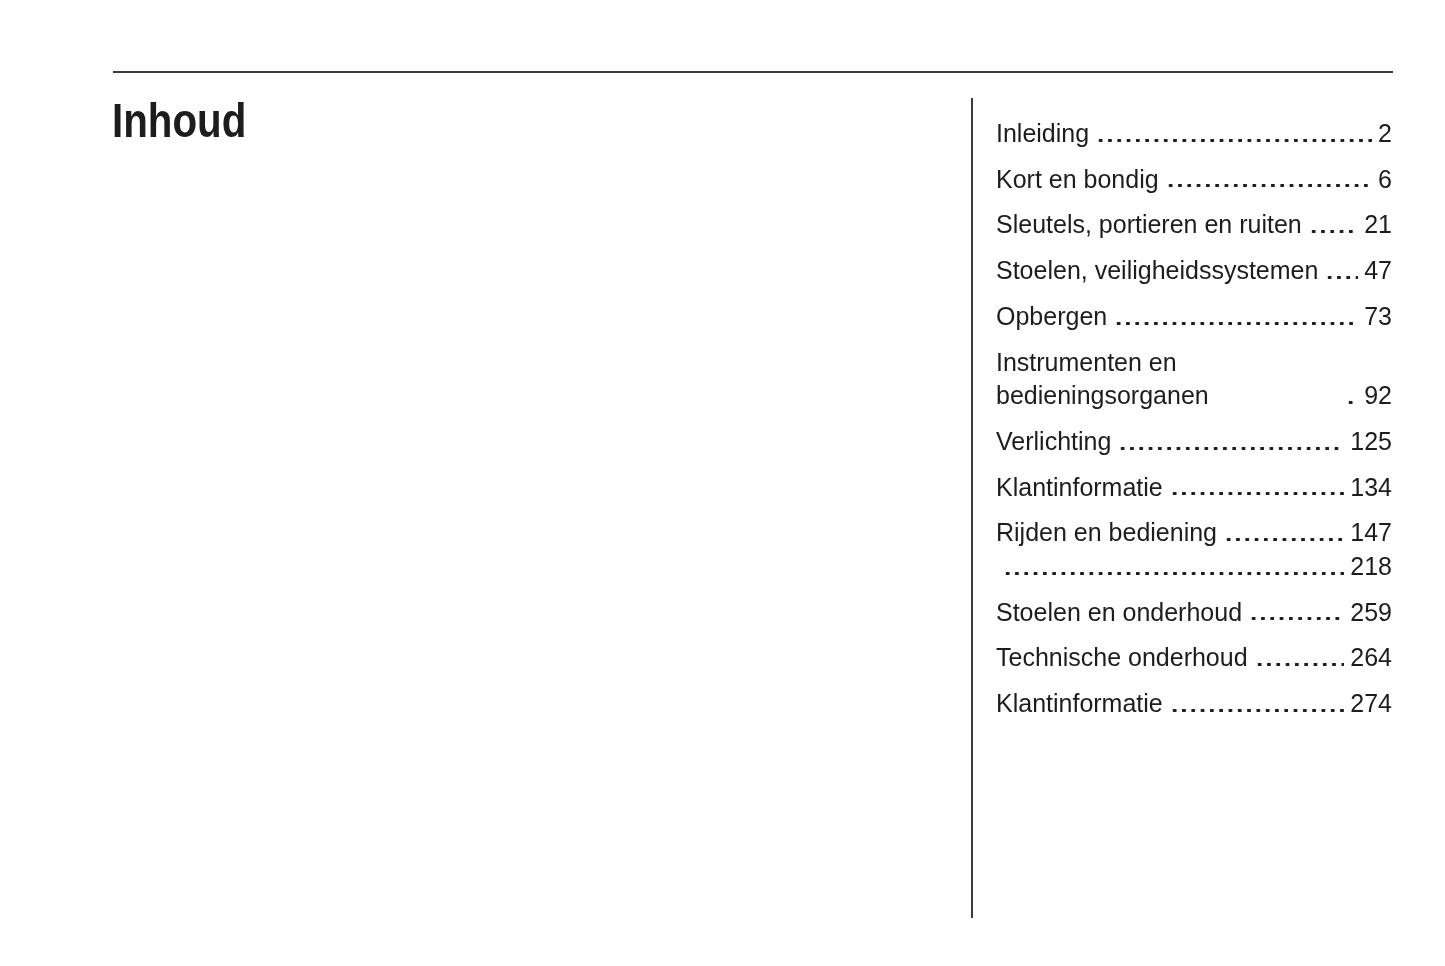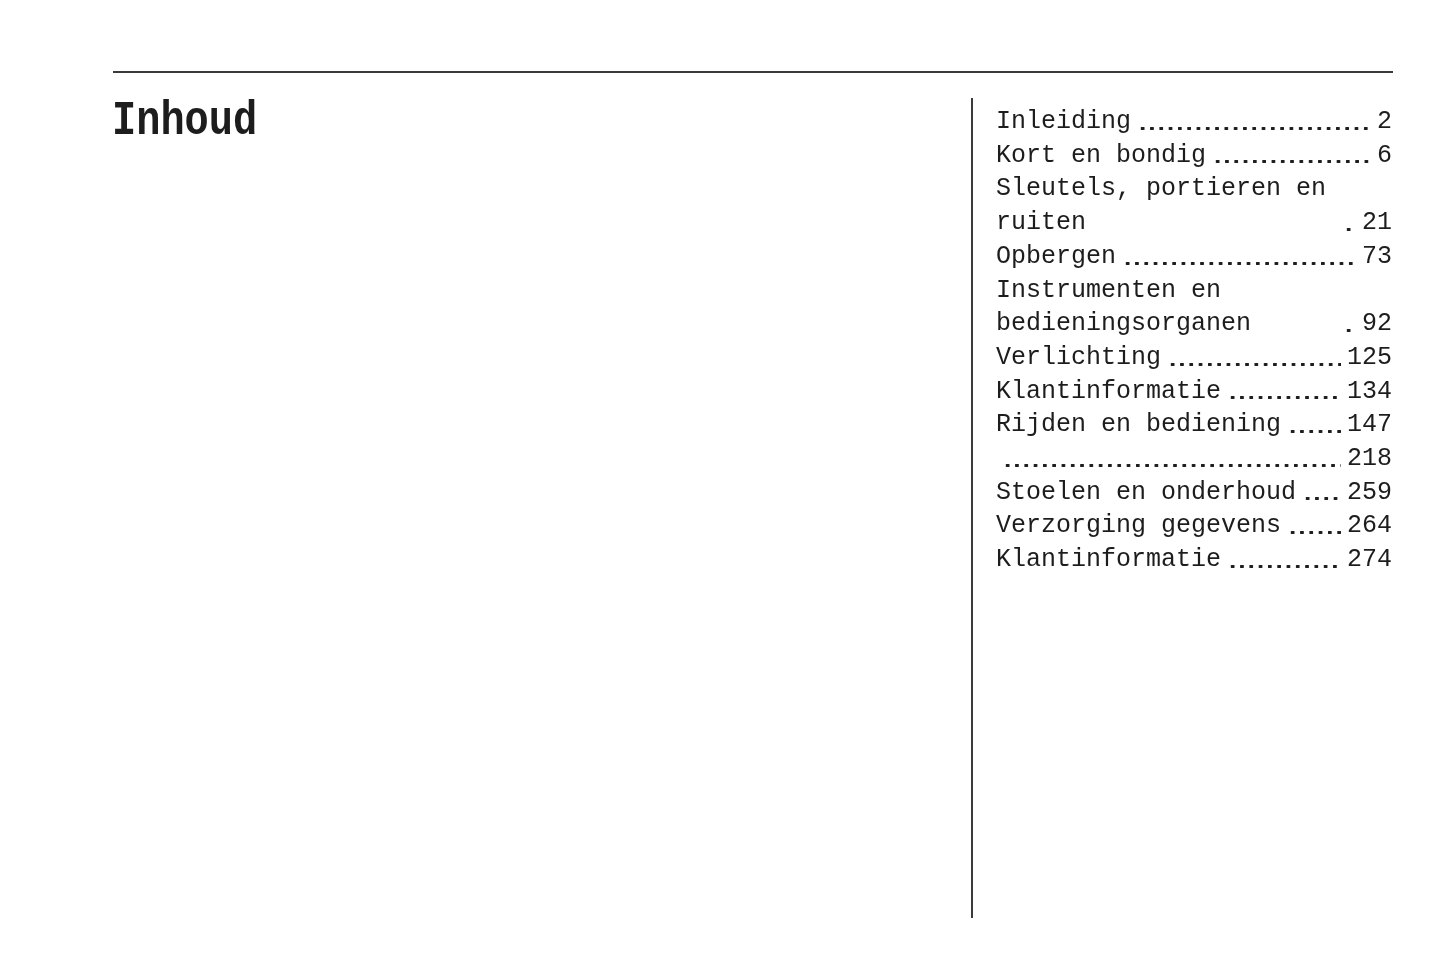--- a/index.html
+++ b/index.html
@@ -6,21 +6,21 @@
     margin: 0;
     padding: 0;
     background: #ffffff;
   }
   .page {
     position: relative;
     width: 1445px;
     height: 966px;
     background: #ffffff;
     overflow: hidden;
-    font-family: Liberation Mono, monospace;
+    font-family: Liberation Sans, sans-serif;
     color: #1d1d1d;
   }
   .top-rule {
     position: absolute;
     left: 113px;
     top: 71px;
     width: 1280px;
     height: 2px;
     background: #3a3a3a;
   }
@@ -53,20 +53,21 @@
     font-size: 25px;
     line-height: 33.7px;
     color: #1d1d1d;
   }
   .toc-entry {
     display: flex;
     align-items: flex-end;
   }
   .toc-label {
     flex: 0 1 auto;
+    margin-top: 12px;
   }
   .toc-dots {
     flex: 1 1 12px;
     min-width: 12px;
     height: 5px;
     margin: 0 6px 8px 7px;
     background-image: radial-gradient(circle, #1d1d1d 1.7px, transparent 1.9px);
     background-size: 9.3px 5px;
     background-repeat: repeat-x;
     background-position: left bottom;
@@ -97,20 +98,25 @@
       <span class="toc-label">Kort en bondig</span>
       <span class="toc-dots"></span>
       <span class="toc-page">6</span>
     </div>
       <div class="toc-entry">
       <span class="toc-label">Sleutels, portieren en ruiten</span>
       <span class="toc-dots"></span>
       <span class="toc-page">21</span>
     </div>
       <div class="toc-entry">
+      <span class="toc-label">Stoelen, veiligheidssystemen</span>
+      <span class="toc-dots"></span>
+      <span class="toc-page">47</span>
+    </div>
+      <div class="toc-entry">
       <span class="toc-label">Opbergen</span>
       <span class="toc-dots"></span>
       <span class="toc-page">73</span>
     </div>
       <div class="toc-entry">
       <span class="toc-label">Instrumenten en bedieningsorganen</span>
       <span class="toc-dots"></span>
       <span class="toc-page">92</span>
     </div>
       <div class="toc-entry">
@@ -131,21 +137,21 @@
       <div class="toc-entry">
       <span class="toc-dots"></span>
       <span class="toc-page">218</span>
     </div>
       <div class="toc-entry">
       <span class="toc-label">Stoelen en onderhoud</span>
       <span class="toc-dots"></span>
       <span class="toc-page">259</span>
     </div>
       <div class="toc-entry">
-      <span class="toc-label">Verzorging gegevens</span>
+      <span class="toc-label">Technische onderhoud</span>
       <span class="toc-dots"></span>
       <span class="toc-page">264</span>
     </div>
       <div class="toc-entry">
       <span class="toc-label">Klantinformatie</span>
       <span class="toc-dots"></span>
       <span class="toc-page">274</span>
     </div>
     </nav>
 

